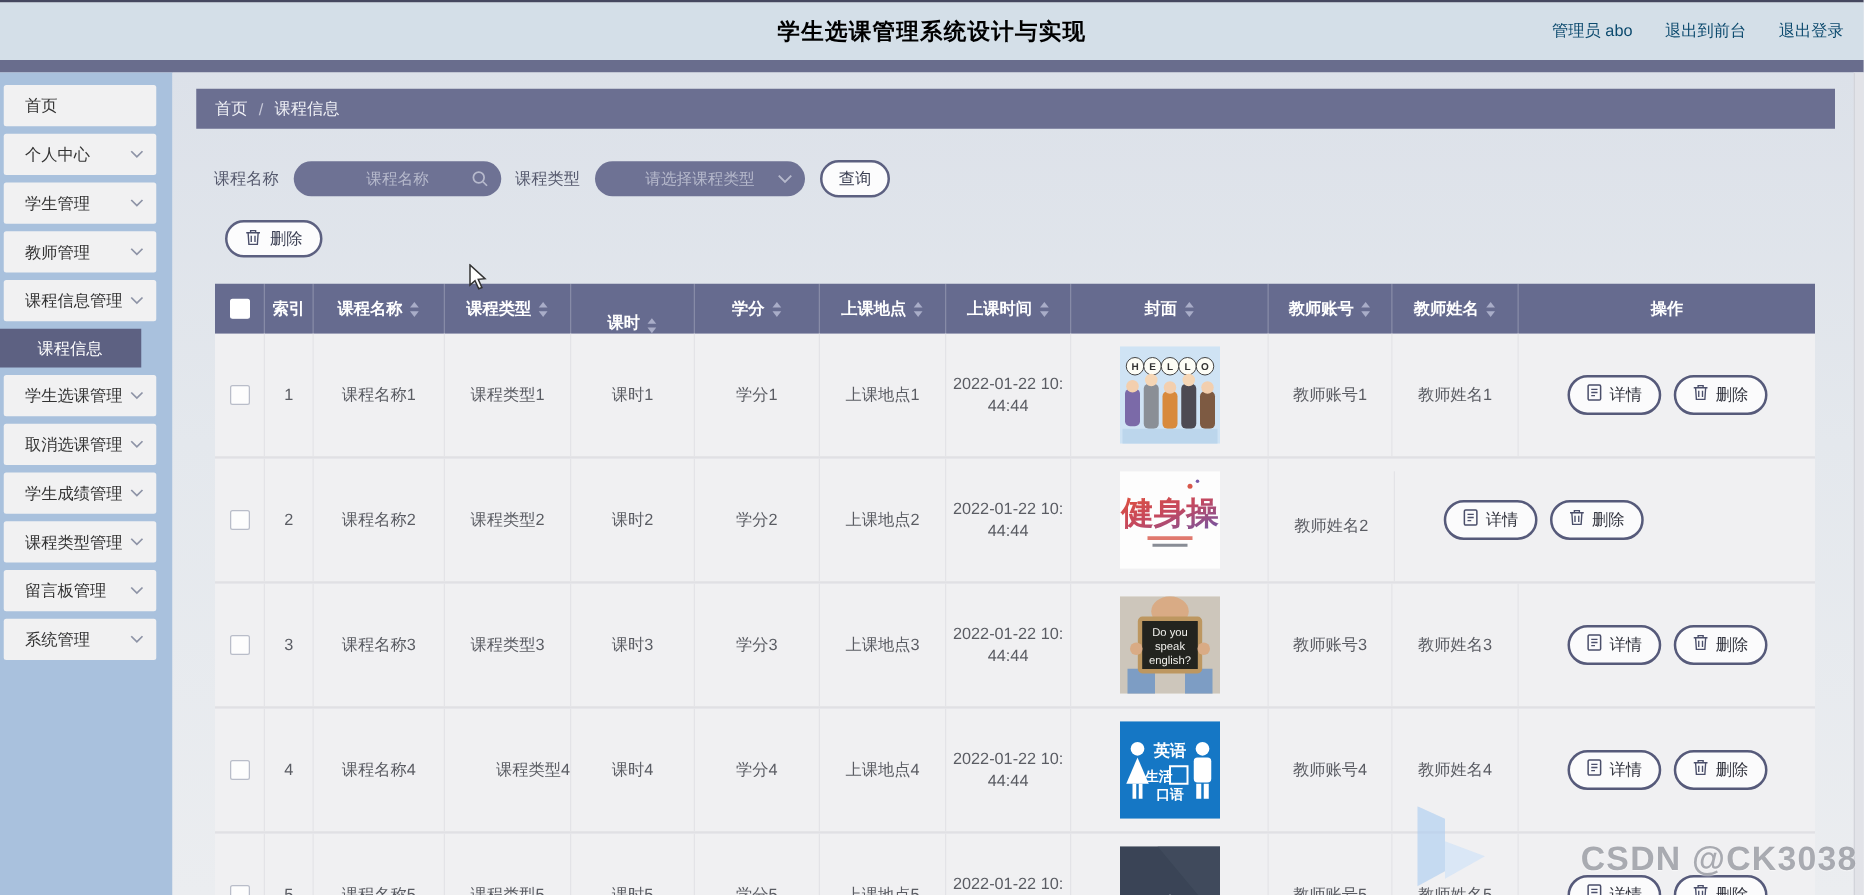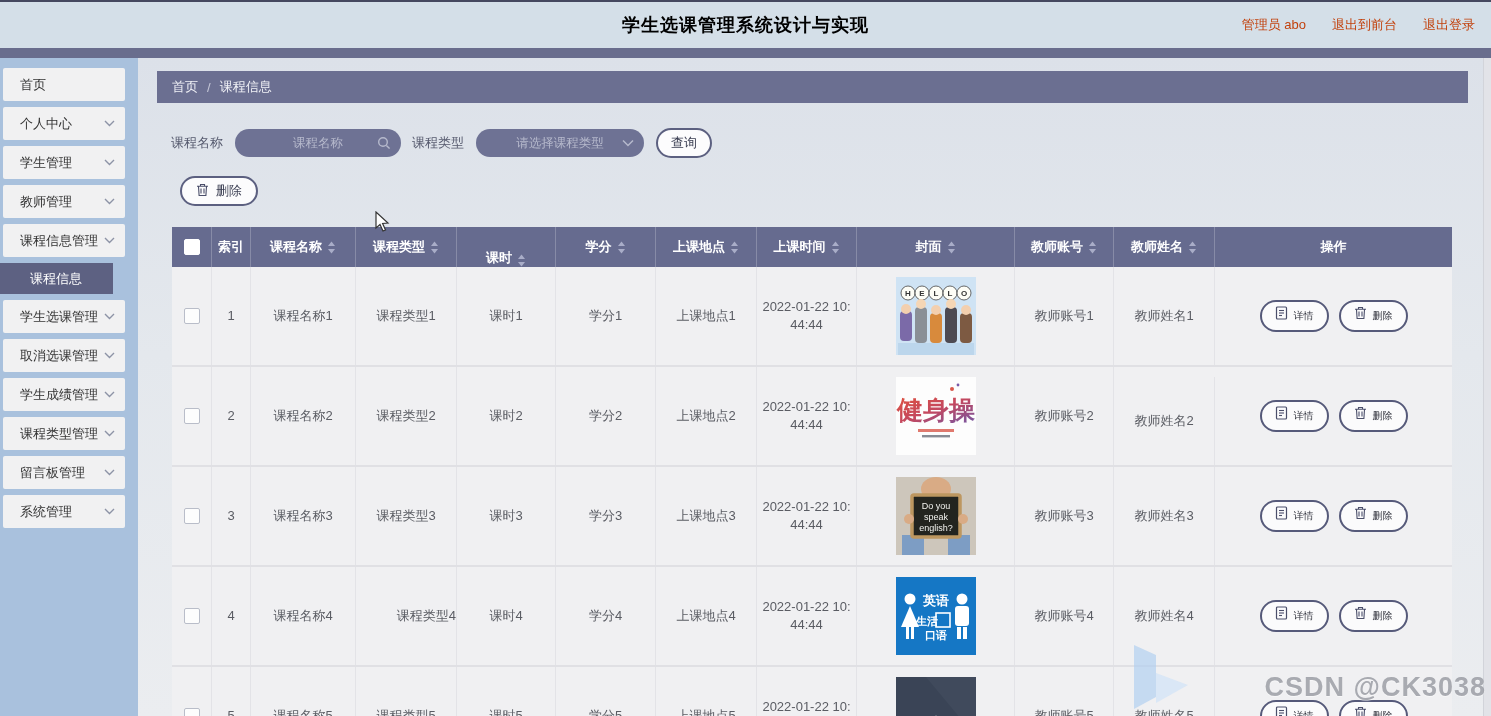--- a/index.html
+++ b/index.html
@@ -7,21 +7,21 @@
     width:1491px;height:716px;position:relative;overflow:hidden;
     background:#e8eaee;
     font-family:"Liberation Sans","DejaVu Sans",sans-serif;
     -webkit-font-smoothing:antialiased;
   }
   .topline{position:absolute;top:0;left:0;right:0;height:2px;background:#45485f;}
   .app-header{position:absolute;top:2px;left:0;right:0;height:46px;background:#d4dfe8;}
   .app-title{position:absolute;left:50%;top:50%;transform:translate(-50%,-50%);
     font-size:18px;font-weight:bold;color:#000000;letter-spacing:1px;white-space:nowrap;}
   .header-right{position:absolute;right:16px;top:0;height:100%;display:flex;align-items:center;gap:26px;
-    font-size:13px;color:#c2410c;}
+    font-size:13px;color:#0c4a6e;}
   .header-right span{cursor:pointer;white-space:nowrap;}
   .darkbar{position:absolute;top:48px;left:0;right:0;height:10px;background:#696d8d;}
 
   
   .sidebar{position:absolute;top:58px;left:0;width:138px;bottom:0;background:#a9c1dd;padding-top:10px;box-sizing:border-box;}
   .side-item{margin:0 13px 6px 3px;height:33px;background:#f1f1f2;border-radius:2px;
     display:flex;align-items:center;padding:0 10px 0 17px;font-size:13px;color:#333;cursor:pointer;box-sizing:border-box;}
   .side-item .lbl{flex:0 1 auto;white-space:nowrap;overflow:hidden;}
   .side-item .chev{margin-left:auto;display:flex;align-items:center;}
   .side-sub{margin:0 25px 6px 0;height:31px;background:#5d6182;color:#fff;
@@ -57,21 +57,21 @@
   .th .caret{display:flex;cursor:pointer;}
   .tr{display:flex;height:100px;background:#f0f0f2;border-bottom:2px solid #e0e0e4;box-sizing:border-box;}
   .td{display:flex;flex-direction:column;align-items:center;justify-content:center;
     border-right:1px solid #e3e3e7;font-size:13px;color:#5a5c63;text-align:center;box-sizing:border-box;line-height:18px;}
   .td:last-child{border-right:none;}
   .td.op{flex-direction:row;gap:10px;}
   .cb{width:14px;height:14px;border:1px solid #b9bdc9;background:#fdfdfd;border-radius:2px;cursor:pointer;}
   .cb.head{border-color:#fff;background:#fff;}
   .cover{width:80px;height:78px;display:block;}
   .btn-pill{height:32px;padding:0 13px;border:2px solid #565a7a;border-radius:17px;background:#fbfbfc;
-    display:inline-flex;align-items:center;gap:6px;font-size:10px;color:#33353f;cursor:pointer;box-sizing:border-box;}
+    display:inline-flex;align-items:center;gap:6px;font-size:13px;color:#33353f;cursor:pointer;box-sizing:border-box;}
 
   
   .cursor{position:absolute;left:375px;top:211px;z-index:60;pointer-events:none;}
   .bing-mark{position:absolute;left:1126px;top:645px;z-index:55;opacity:0.85;}
   .csdn-mark{position:absolute;right:5px;top:672px;z-index:56;font-size:27px;font-weight:bold;
     color:rgba(128,130,140,0.66);letter-spacing:1px;text-shadow:0 1px 1px rgba(255,255,255,0.55);white-space:nowrap;}
   .scrollbar{position:absolute;right:0;top:58px;bottom:0;width:7px;background:#e2e3e8;border-left:1px solid #d2d4da;}
 </style>
 </head>
 <body>
@@ -425,23 +425,20 @@
                   </linearGradient>
                 </defs>
     <text x="40" y="42" font-size="26" text-anchor="middle" fill="url(#fitg)" font-weight="bold">健身操</text>
     <circle cx="56" cy="12" r="2" fill="#d8574a"></circle>
                 <circle cx="62" cy="8" r="1.4" fill="#7a5aa8"></circle>
     <rect x="22" y="52" width="36" height="3" fill="#d8574a" opacity="0.8"></rect>
                 <rect x="26" y="58" width="28" height="2.4" fill="#6a6f7a" opacity="0.8"></rect>
               </svg>
             </span>
           </div>
-          <div class="td" style="width: 99px;">
-            <span>教师账号2</span>
-          </div>
           <div class="td" style="width: 101px; margin-top: 10px;">
             <span>教师姓名2</span>
           </div>
           <div class="td op" style="width: 237px;">
             <div class="btn-pill">
               <span><svg width="13" height="14" viewBox="0 0 13 14">
                   <rect x="1.5" y="1" width="10" height="12" rx="1" fill="none" stroke="#4a4e6a" stroke-width="1.2"></rect>
                   <line x1="4" y1="4.5" x2="9" y2="4.5" stroke="#4a4e6a" stroke-width="1.1"></line>
                   <line x1="4" y1="7" x2="9" y2="7" stroke="#4a4e6a" stroke-width="1.1"></line>
                   <line x1="4" y1="9.5" x2="7" y2="9.5" stroke="#4a4e6a" stroke-width="1.1"></line>

